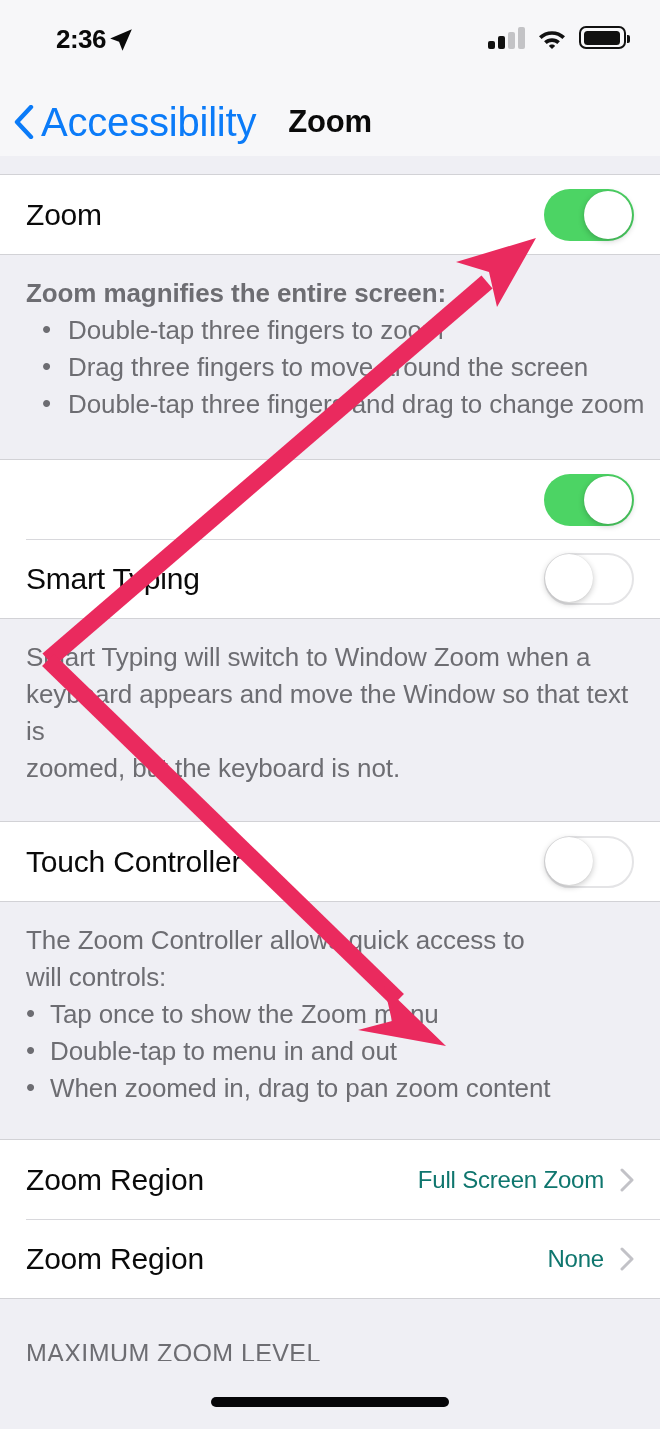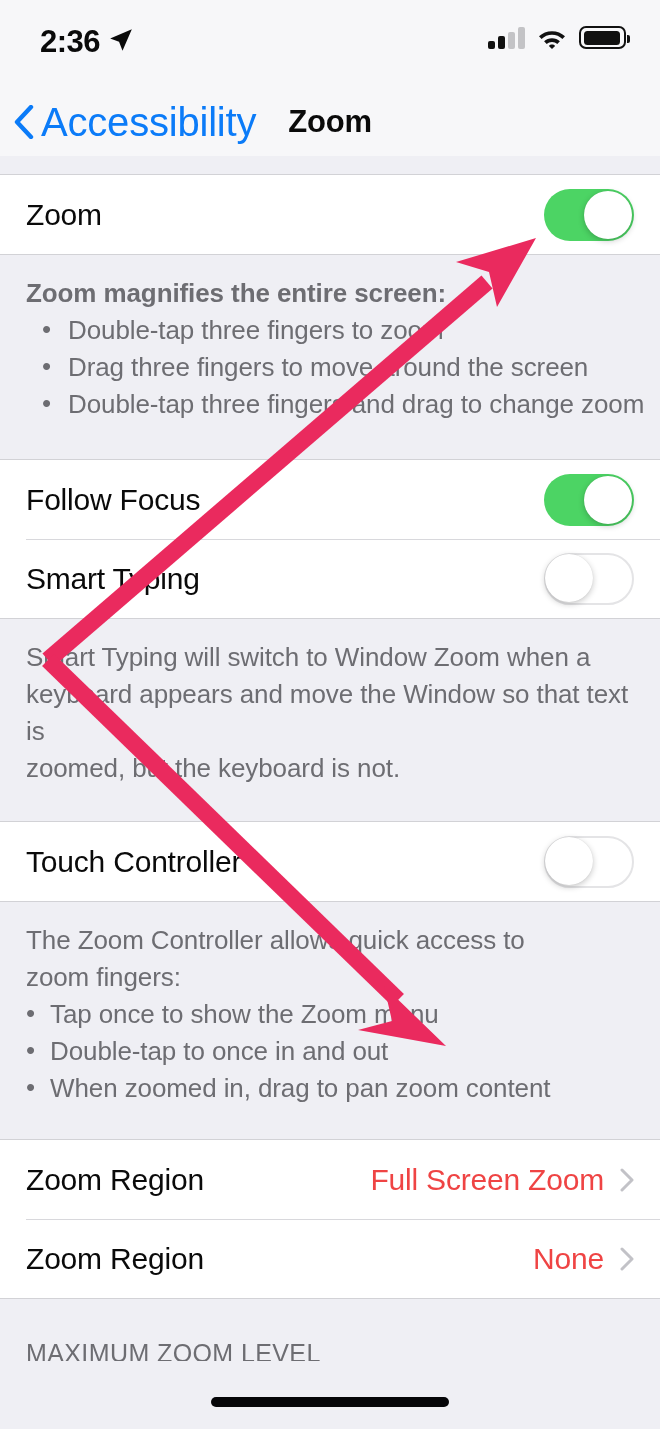--- a/index.html
+++ b/index.html
@@ -25,23 +25,23 @@
   
   .statusbar {
     position: absolute;
     top: 0; left: 0;
     width: 660px;
     height: 88px;
     background: #F7F7F9;
   }
   .status-time {
     position: absolute;
-    left: 40px;
+    left: 56px;
     top: 24px;
-    font-size: 31px;
+    font-size: 26px;
     font-weight: 700;
     color: #0A0A0A;
     letter-spacing: -0.5px;
   }
   .status-loc {
     position: absolute;
     left: 108px;
     top: 27px;
     width: 26px;
     height: 26px;
@@ -166,22 +166,22 @@
     height: 1px;
     background: #D8D8DC;
   }
   .row-label {
     font-size: 30px;
     color: #0A0A0A;
     letter-spacing: -0.2px;
   }
   .row-value {
     margin-left: auto;
-    font-size: 30px;
-    color: #ef4444;
+    font-size: 24px;
+    color: #0f766e;
     letter-spacing: -0.2px;
   }
   .row-chevron {
     margin-left: 16px;
     width: 14px;
     height: 24px;
     flex: none;
   }
 
   
@@ -372,21 +372,20 @@
         <li>Double-tap three fingers to zoom</li>
         <li>Drag three fingers to move around the screen</li>
         <li>Double-tap three fingers and drag to change zoom</li>
       </ul>
     </div>
 
     <div class="gap" style="height:14px"></div>
 
     <div class="group">
       <div class="row">
-        <span class="row-label">Follow Focus</span>
         <div class="toggle on">
             <div class="knob"></div>
           </div>
       </div>
       <div class="row">
         <span class="row-label">Smart Typing</span>
         <div class="toggle off">
             <div class="knob"></div>
           </div>
       </div>
@@ -404,24 +403,24 @@
       <div class="row">
         <span class="row-label">Touch Controller</span>
         <div class="toggle off">
             <div class="knob"></div>
           </div>
       </div>
     </div>
 
     <div class="footer tight">
       <div>The Zoom Controller allows quick access to</div>
-      <div>zoom fingers:</div>
+      <div>will controls:</div>
       <ul>
         <li>Tap once to show the Zoom menu</li>
-        <li>Double-tap to once in and out</li>
+        <li>Double-tap to menu in and out</li>
         <li>When zoomed in, drag to pan zoom content</li>
       </ul>
     </div>
 
     <div class="gap" style="height:10px"></div>
 
     <div class="group">
       <div class="row">
         <span class="row-label">Zoom Region</span>
         <span class="row-value">Full Screen Zoom</span>

